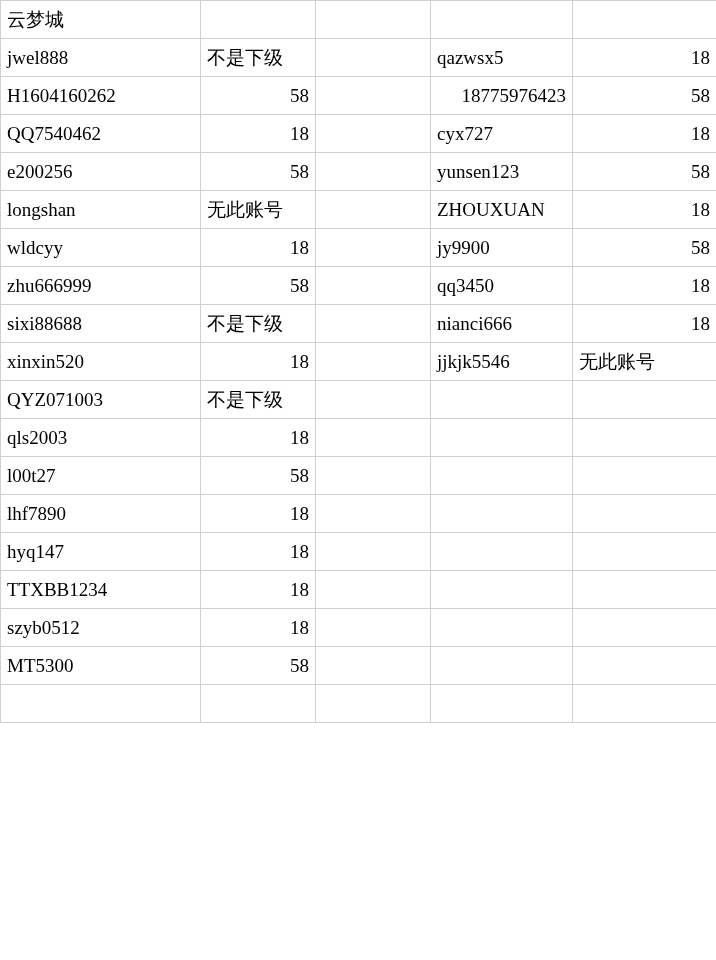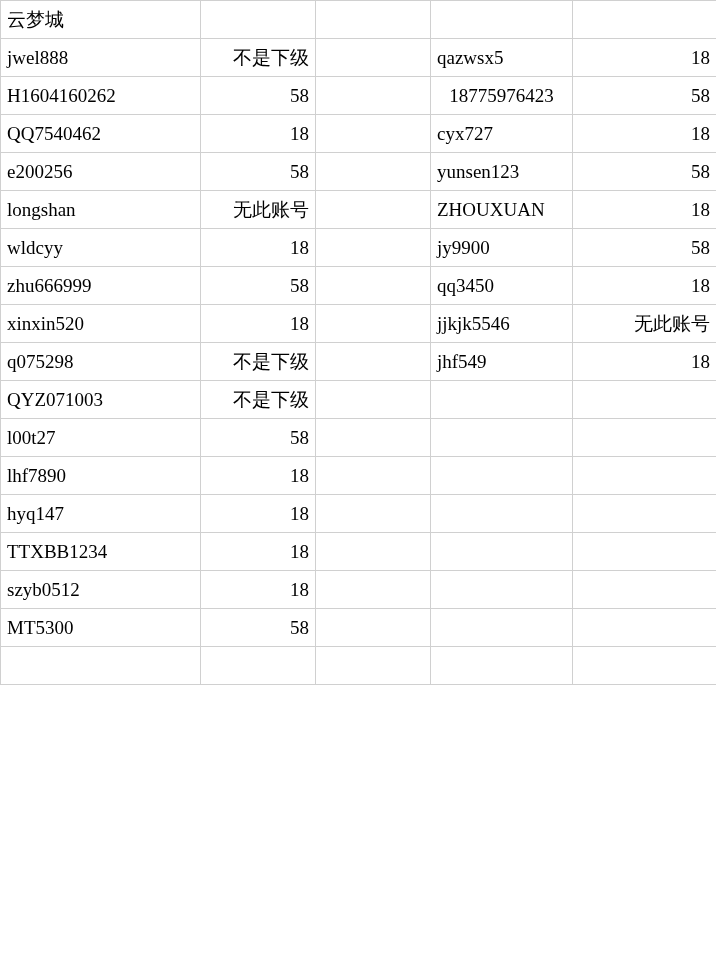--- a/index.html
+++ b/index.html
@@ -37,22 +37,22 @@
   }
   
   col.c0 { width: 200px; }
   col.c1 { width: 115px; }
   col.c2 { width: 115px; }
   col.c3 { width: 142px; }
   col.c4 { width: 144px; }
 
   td.left   { text-align: left; }
   td.right  { text-align: right; }
-  td.center { text-align: center; }
-  td.note   { text-align: right; }
+  td.center { text-align: right; }
+  td.note   { text-align: left; }
 
   
   td.sel-left {
     border-left: 3px solid #1a7f37;
   }
 </style>
 </head>
 <body>
 
 <div id="sheet">
@@ -115,36 +115,43 @@
           <td class="right">58</td>
         </tr>
         <tr>
           <td class="left">zhu666999</td>
           <td class="right">58</td>
           <td class="right"></td>
           <td class="left">qq3450</td>
           <td class="right">18</td>
         </tr>
         <tr>
+          <td class="left">sixi88688</td>
+          <td class="note">不是下级</td>
+          <td class="right"></td>
+          <td class="left">nianci666</td>
+          <td class="right">18</td>
+        </tr>
+        <tr>
           <td class="left">xinxin520</td>
           <td class="right">18</td>
           <td class="right"></td>
           <td class="left">jjkjk5546</td>
           <td class="note">无此账号</td>
         </tr>
         <tr>
-          <td class="left">q075298</td>
-          <td class="note">不是下级</td>
-          <td class="right"></td>
-          <td class="left">jhf549</td>
-          <td class="right">18</td>
-        </tr>
-        <tr>
           <td class="left">QYZ071003</td>
           <td class="note">不是下级</td>
+          <td class="right"></td>
+          <td class="left"></td>
+          <td class="right"></td>
+        </tr>
+        <tr>
+          <td class="left sel-left">qls2003</td>
+          <td class="right">18</td>
           <td class="right"></td>
           <td class="left"></td>
           <td class="right"></td>
         </tr>
         <tr>
           <td class="left">l00t27</td>
           <td class="right">58</td>
           <td class="right"></td>
           <td class="left"></td>
           <td class="right"></td>

